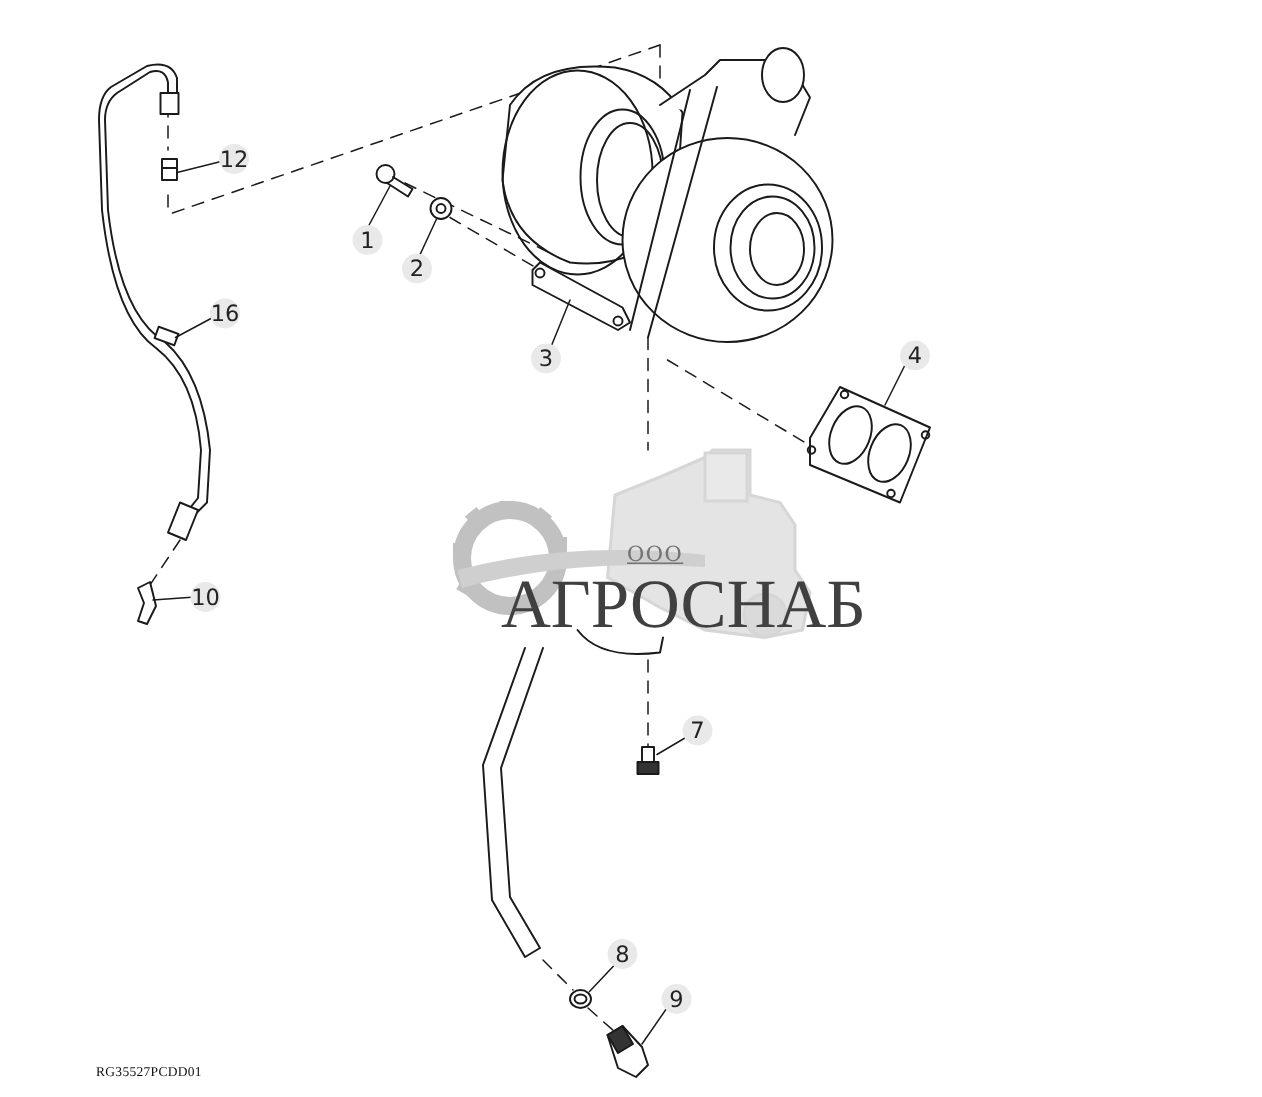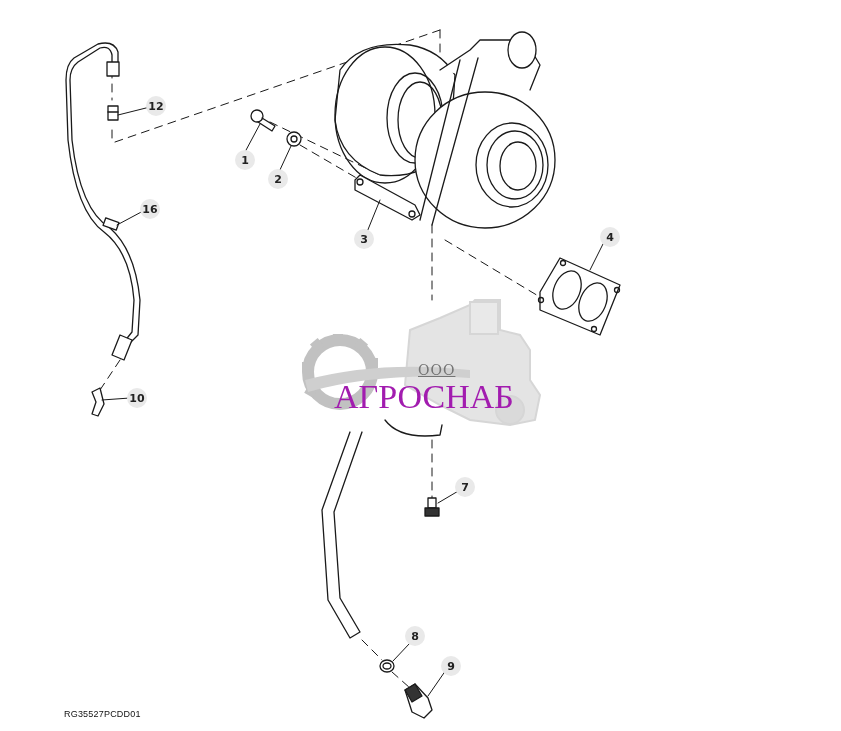--- a/index.html
+++ b/index.html
@@ -1,21 +1,21 @@
 <!DOCTYPE html>
 <html><head>
 <meta charset="utf-8">
 <style>
   html, body { margin: 0; padding: 0; background: #ffffff; }
   body { width: 841px; height: 731px; position: relative; overflow: hidden; font-family: "DejaVu Sans", sans-serif; }
   #canvas { position: absolute; left: 0; top: 0; width: 841px; height: 731px; }
-  .callout { position: absolute; width: 20px; height: 20px; border-radius: 50%; background: #e9e9e9; font-weight: bold; font-size: 11px; color: #222; display: flex; align-items: center; justify-content: center; font-family: "DejaVu Sans", sans-serif; }
-  .figid { position: absolute; left: 64px; top: 709px; font-family: Liberation Sans, sans-serif; font-size: 9px; color: #111; letter-spacing: 0.2px; }
+  .callout { position: absolute; width: 20px; height: 20px; border-radius: 50%; background: #e9e9e9; font-weight: normal; font-size: 15px; color: #222; display: flex; align-items: center; justify-content: center; font-family: "DejaVu Sans", sans-serif; }
+  .figid { position: absolute; left: 64px; top: 709px; font-family: Liberation Serif, serif; font-size: 9px; color: #111; letter-spacing: 0.2px; }
   .wm-ooo { position: absolute; left: 418px; top: 362px; font-family: "DejaVu Serif", serif; font-size: 14px; color: #737373; letter-spacing: 1px; text-decoration: underline; }
-  .wm-name { position: absolute; left: 334px; top: 380px; font-family: "Liberation Serif", serif; font-size: 34px; color: #a21caf; letter-spacing: 0px; line-height: 1; }
+  .wm-name { position: absolute; left: 334px; top: 380px; font-family: "Liberation Serif", serif; font-size: 46px; color: #404040; letter-spacing: 0px; line-height: 1; }
 </style>
 </head>
 <body>
 
 <svg id="canvas" viewBox="0 0 841 731" xmlns="http://www.w3.org/2000/svg">
 
   <g opacity="0.55">
     <g fill="#cfcfcf" stroke="#b5b5b5" stroke-width="2">
       <path d="M405 385 L410 330 L440 318 L470 305 L475 300 L500 300 L500 330 L520 335 L530 350 L530 380 L540 395 L535 420 L510 425 L470 420 L440 405 Z"></path>
       <rect x="470" y="302" width="28" height="32" fill="#d8d8d8"></rect>

